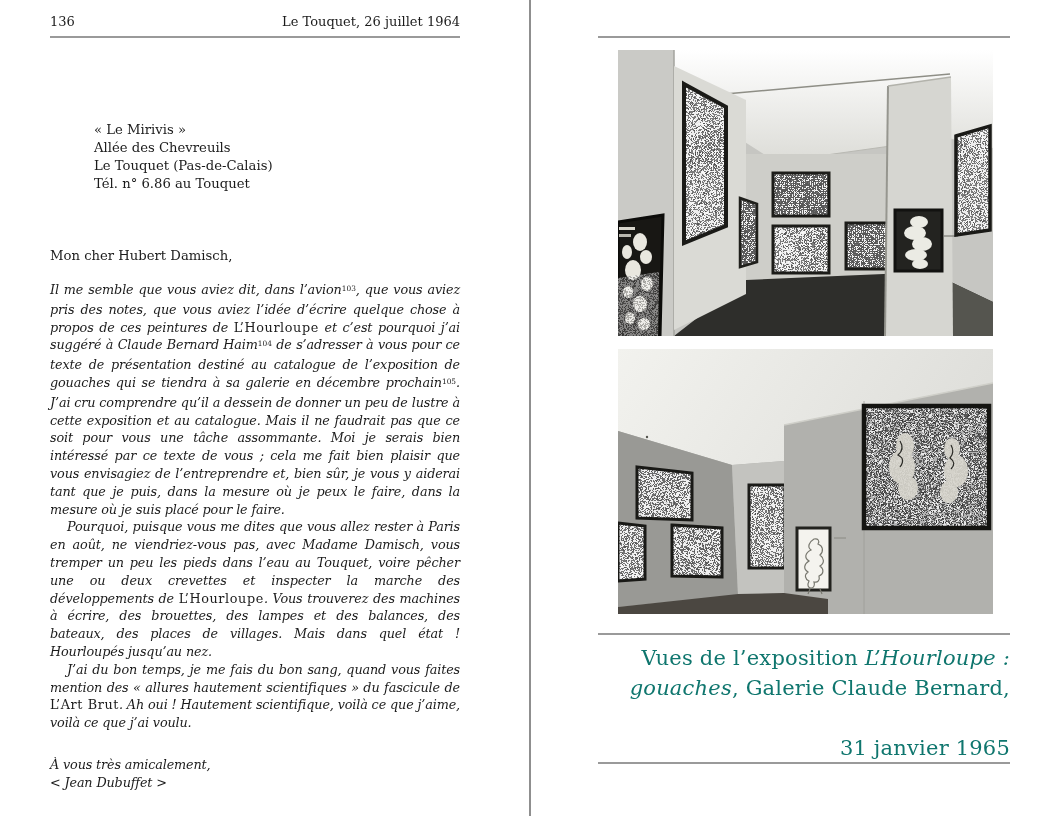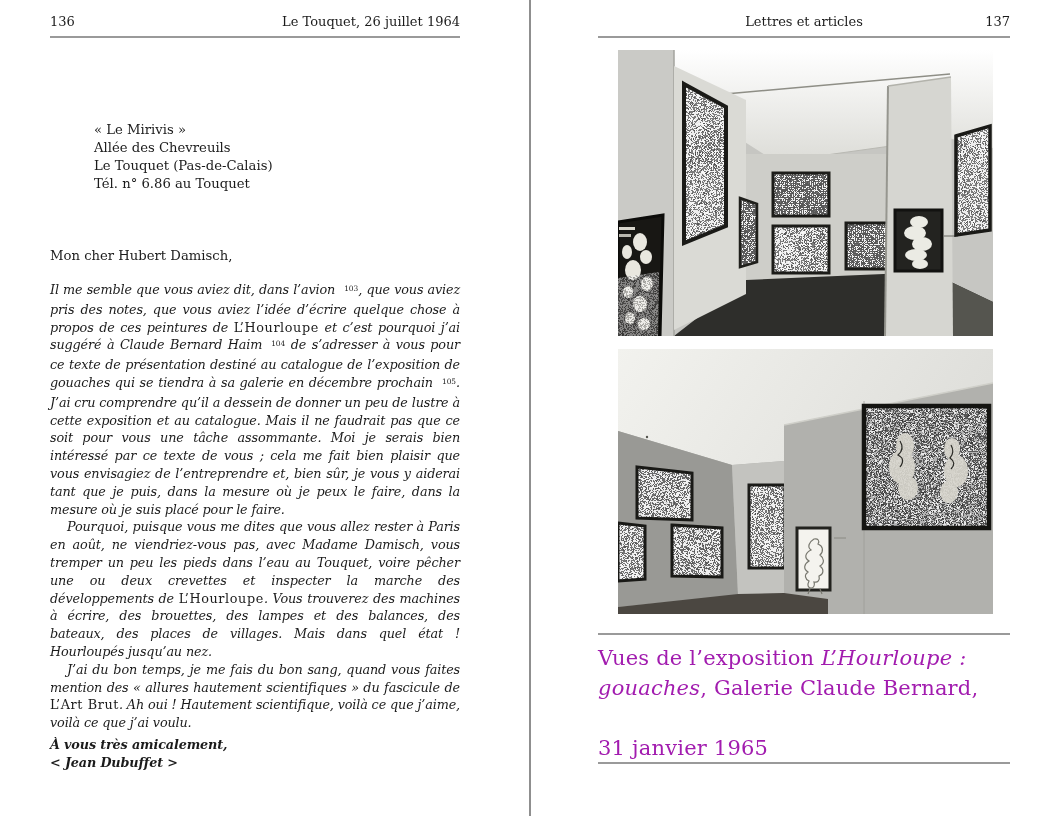--- a/index.html
+++ b/index.html
@@ -20,39 +20,39 @@
   .address { position:absolute; top:119px; left:0; font-size:13.2px; line-height:18px;margin-left:44px; }
   .salutation { position:absolute; top:246px; left:0; font-size:13.2px; }
 
   .letter-body {
     position:absolute; top:279px; left:0; width:410px;
     font-style:italic; font-size:12.8px; line-height:17.8px;
     letter-spacing:-0.15px;
   }
   .para { margin:0; text-align:justify; }
   .para.indent { text-indent:17px; }
-  .closing { margin-top:4px; line-height:17.8px;font-weight:bold; }
+  .closing { margin-top:24px; line-height:17.8px; }
 
   .seg-r   { font-style:normal; letter-spacing:0.6px; }
   .seg-i   { font-style:italic; }
-  .seg-sup { font-style:normal; font-size:0.58em; position:relative; top:-0.45em; letter-spacing:0;padding-left:9px; }
+  .seg-sup { font-style:normal; font-size:0.58em; position:relative; top:-0.45em; letter-spacing:0; }
 
   .divider { position:absolute; left:529px; top:0; width:2px; height:816px; background:#8f8f8f; }
 
   .photo { position:absolute; left:20px; overflow:hidden; background:#c4c4c0; }
   .photo1 { top:48px;  width:375px; height:286px; }
   .photo2 { top:347px; width:375px; height:265px; }
   .photo svg { display:block; width:100%; height:100%; }
 
   .cap-rule { position:absolute; left:0; width:100%; height:2px; background:#9a9a9a; }
   .cap-rule-top { top:631px; }
   .cap-rule-bot { top:760px; }
   .caption {
     position:absolute; top:641px; left:0; width:100%;
-    text-align:left; font-size:21px; line-height:30px; color:#a21caf; letter-spacing:0.2px;
+    text-align:right; font-size:21px; line-height:30px; color:#0f766e; letter-spacing:0.2px;
   }
 </style>
 </head>
 <body>
 
 <div class="spread">
 
   <div class="page page-left">
     <div class="running-head">
       <span class="rh-left">136</span>
@@ -76,24 +76,20 @@
       <div class="closing">
         <div>À vous très amicalement,</div>
         <div>&lt; Jean Dubuffet &gt;</div>
       </div>
     </div>
   </div>
 
   <div class="divider"></div>
 
   <div class="page page-right">
-    <div class="running-head">
-      <span class="rh-center">Lettres et articles</span>
-      <span class="rh-right">137</span>
-    </div>
     <div class="head-rule"></div>
 
     <div class="photo photo1">
       <svg viewBox="0 0 375 286" preserveAspectRatio="none" aria-hidden="true">
         <defs>
           <linearGradient id="p1ceil" x1="0" y1="0" x2="0" y2="1">
             <stop offset="0" stop-color="#ffffff"></stop>
               <stop offset="1" stop-color="#dcdcd7"></stop>
           </linearGradient>
           <filter id="p1t1" x="0%" y="0%" width="100%" height="100%">

